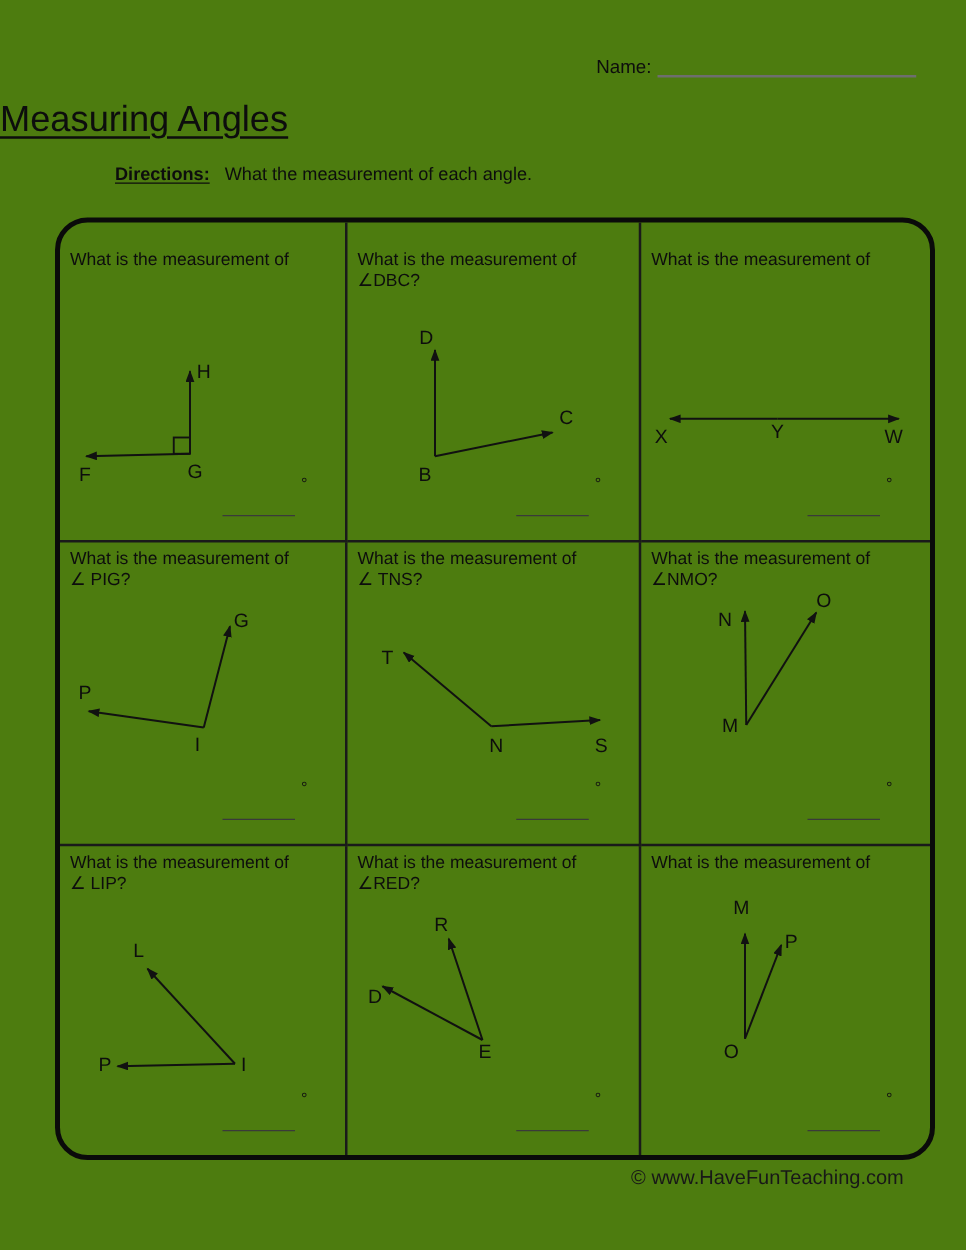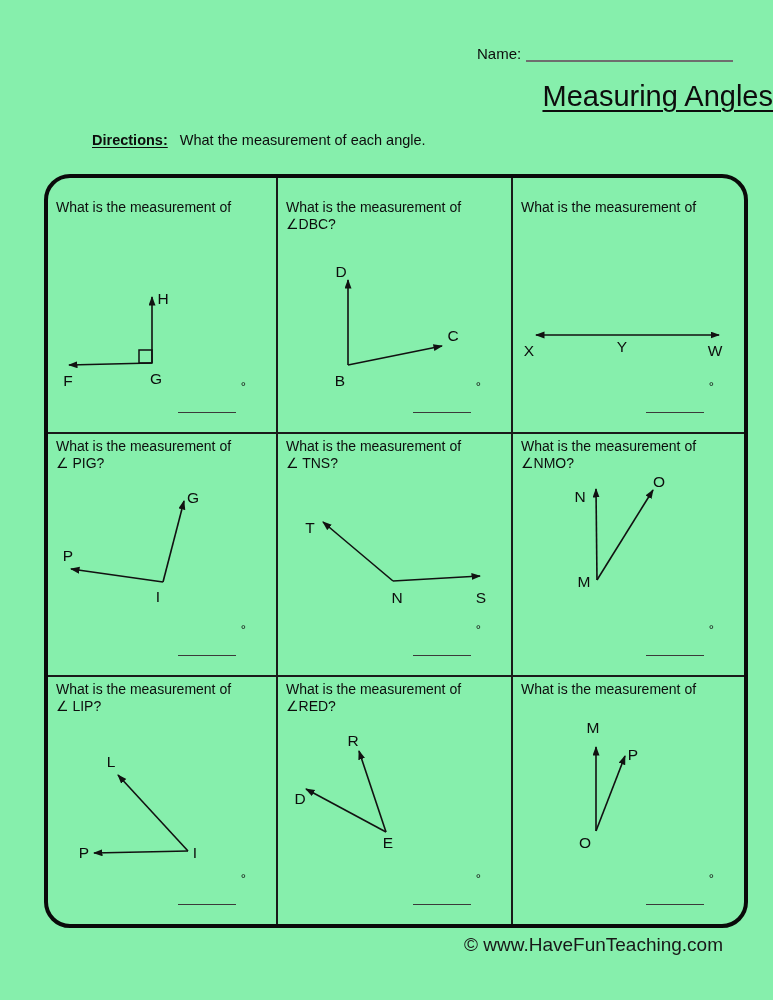--- a/index.html
+++ b/index.html
@@ -1,29 +1,29 @@
 <!DOCTYPE html>
 <html><head>
 <meta charset="utf-8">
 <style>
   html,body{margin:0;padding:0;background:#ffffff;}
   .page{
     position:relative;
     width:773px;height:1000px;
-    background:#86efac;
+    background:#4d7c0f;
     font-family:"Liberation Sans","DejaVu Sans",sans-serif;
     color:#111;
     overflow:hidden;
   }
   
   .name-row{position:absolute;left:477px;top:44px;width:256px;display:flex;align-items:flex-end;}
   .name-label{font-size:15px;color:#0d0d0d;white-space:nowrap;}
   .name-line{flex:1;margin-left:5px;border-bottom:2px solid #6e6e6e;height:16px;min-width:198px;}
   .title{
-    position:absolute;left:0;top:80px;width:773px;text-align:right;
+    position:absolute;left:0;top:80px;width:773px;text-align:left;
     font-size:29px;color:#0d0d0d;
     text-decoration:underline;text-underline-offset:4px;text-decoration-thickness:2px;
   }
   .directions{position:absolute;left:44px;top:132px;font-size:14.5px;color:#0d0d0d;}
   .directions .dlabel{font-weight:bold;text-decoration:underline;text-underline-offset:2px;margin-left:48px;}
   .directions .dtext{margin-left:8px;}
   
   .grid-box{
     position:absolute;left:44px;top:174px;width:704px;height:754px;
     box-sizing:border-box;border:4.5px solid #0a0a0a;border-radius:26px;
@@ -37,21 +37,21 @@
   .cell.row1{padding-top:21px;}
   .q{font-size:14px;line-height:17px;color:#0d0d0d;}
   .answer{
     position:absolute;right:40px;bottom:19px;width:58px;height:18px;
     border-bottom:1.5px solid #3a3a3a;
   }
   .answer .deg{position:absolute;right:-10px;top:-15px;font-size:13px;color:#111;}
   
   .diagram-layer{position:absolute;left:0;top:0;width:773px;height:1000px;pointer-events:none;}
   
-  .footer{position:absolute;right:50px;top:934px;font-size:19px;color:#181818;}
+  .footer{position:absolute;right:50px;top:934px;font-size:16px;color:#181818;}
 </style>
 </head>
 <body>
 
 <div class="page">
 
   <div class="name-row">
     <span class="name-label">Name:</span>
     <span class="name-line"></span>
   </div>

